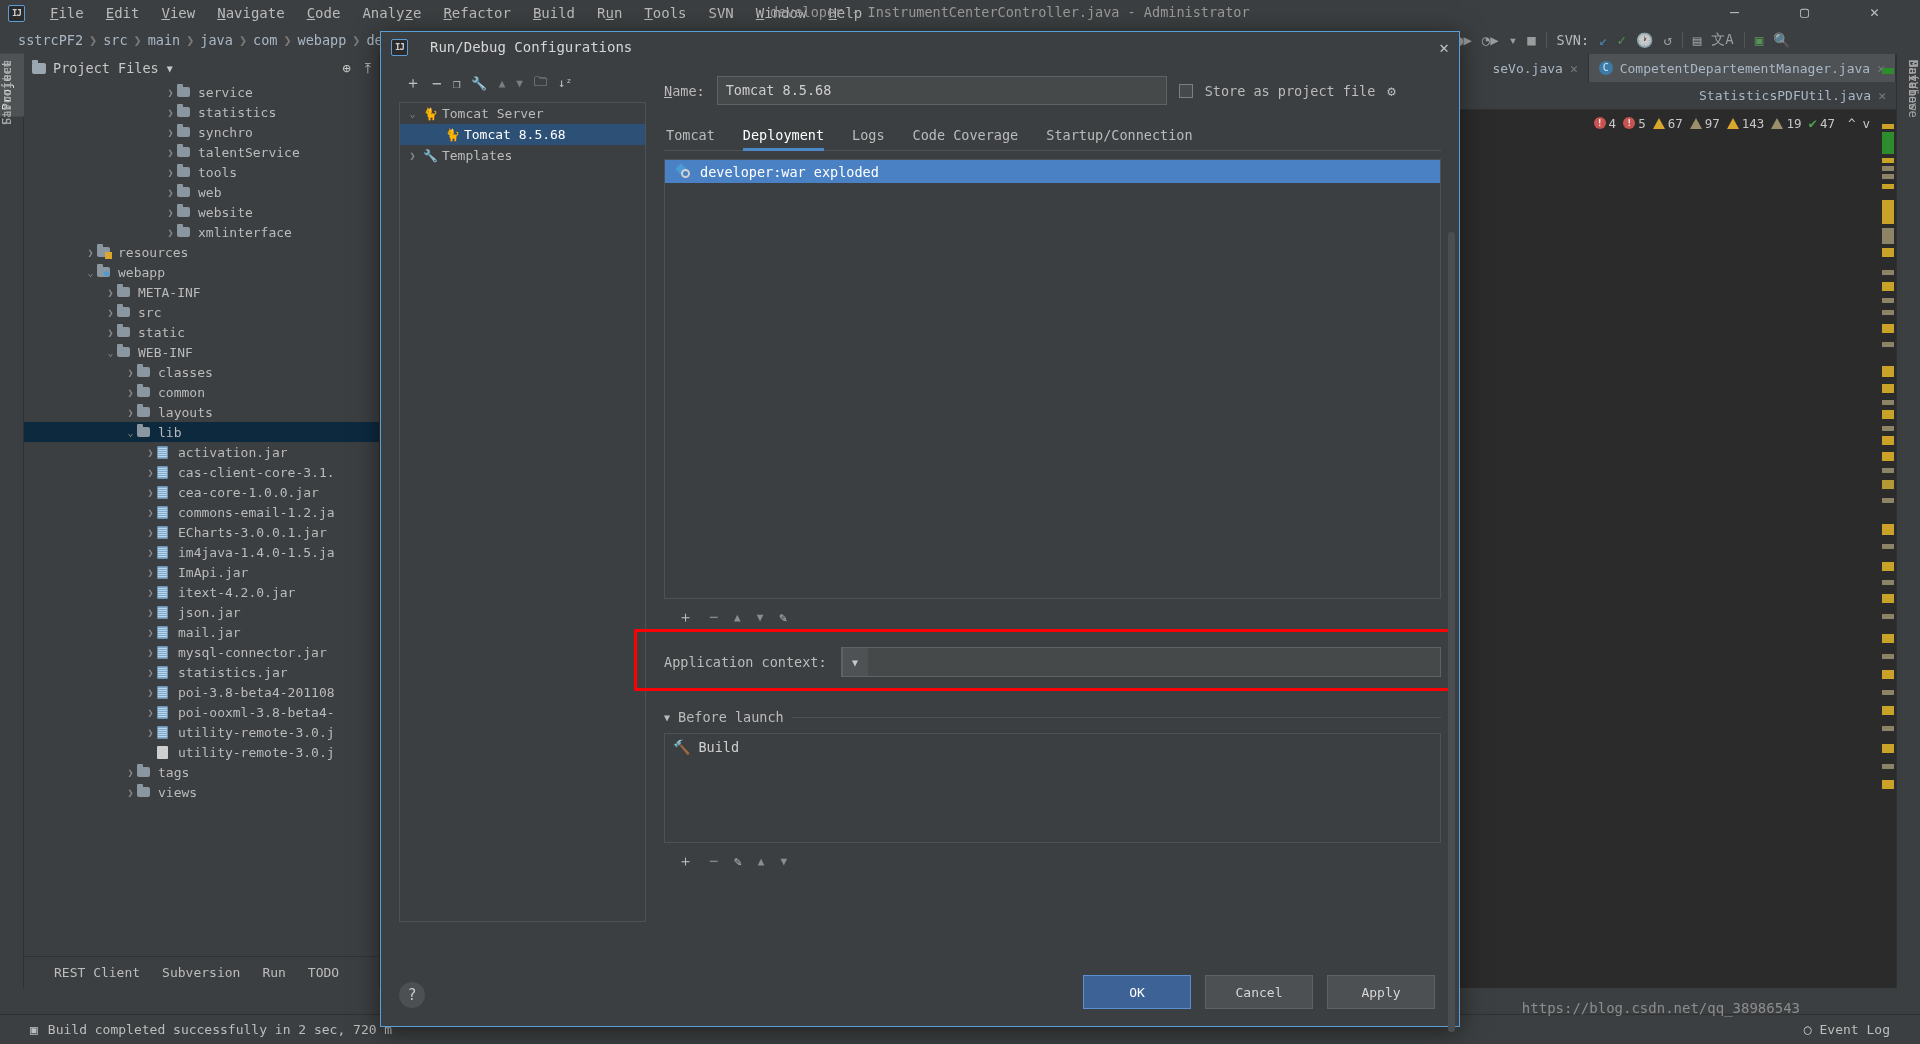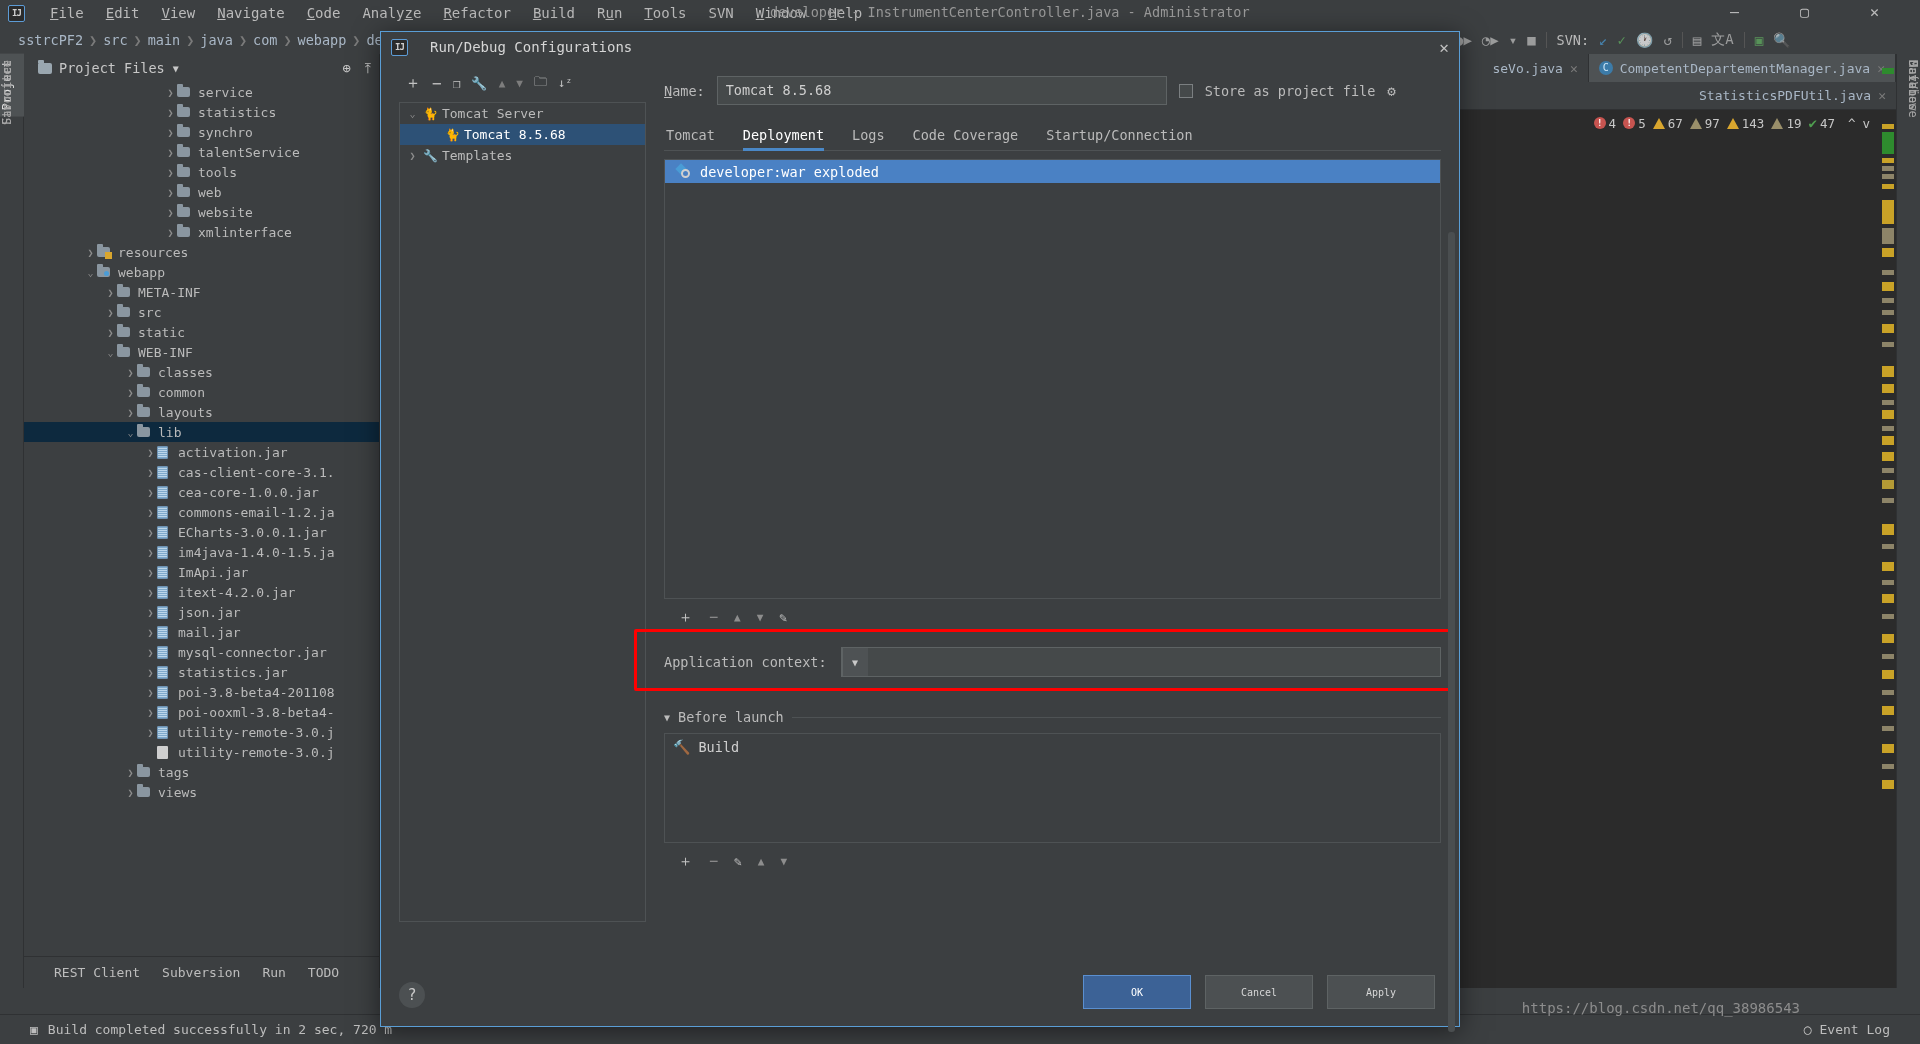--- a/index.html
+++ b/index.html
@@ -77,21 +77,21 @@
     white-space: nowrap;
   }
 
   
   .projpanel {
     position: absolute; top: 54px; left: 24px; width: 356px; height: 934px;
     background: #3c3f41; border-right: 1px solid #2f3133;
   }
   .proj-header {
     height: 28px; display: flex; align-items: center; padding: 0 8px;
-    font-size: 13.5px; color: #c8c8c8; margin-left: 6px;
+    font-size: 13.5px; color: #c8c8c8;
   }
   .folder-ico {
     width: 14px; height: 11px; background: #9aa7b0; border-radius: 1px 2px 2px 2px;
     margin-right: 7px; position: relative; display:inline-block;
   }
   .folder-ico:before {
     content:""; position:absolute; top:-3px; left:0; width:6px; height:3px;
     background:#9aa7b0; border-radius:1px 1px 0 0;
   }
   .proj-tree { position: absolute; top: 28px; left: 0; right: 0; bottom: 32px; overflow: hidden; }
@@ -252,21 +252,21 @@
   .hammer { color: #62b262; font-size: 14px; }
 
   .dlg-footopts { display: flex; align-items: center; gap: 10px; margin-top: 12px; padding-left: 8px;
                   font-size: 13.5px; }
   .dlg-buttons {
     position: absolute; left: 0; right: 0; bottom: 0; height: 68px;
     display: flex; align-items: center; justify-content: flex-end; gap: 14px; padding-right: 24px;
   }
   .btn {
     min-width: 108px; height: 34px; border: 1px solid #5e6364; background: #4c5052;
-    color: #d6d6d6; font-size: 10px; display: flex; align-items: center; justify-content: center;
+    color: #d6d6d6; font-size: 13px; display: flex; align-items: center; justify-content: center;
     font-family: "DejaVu Sans Mono", monospace;
   }
   .btn.primary { background: #3c6296; border: 1px solid #5a8fd0; color: #ffffff; }
   .help-btn {
     position: absolute; left: 18px; bottom: 18px; width: 26px; height: 26px; border-radius: 50%;
     background: #4c5052; color: #c9c9c9; font-size: 15px; text-align: center; line-height: 26px;
   }
   .dlg-scroll { position: absolute; right: 4px; top: 170px; width: 7px; height: 800px;
                 background: #4a4e50; border-radius: 3px; }
 </style>

